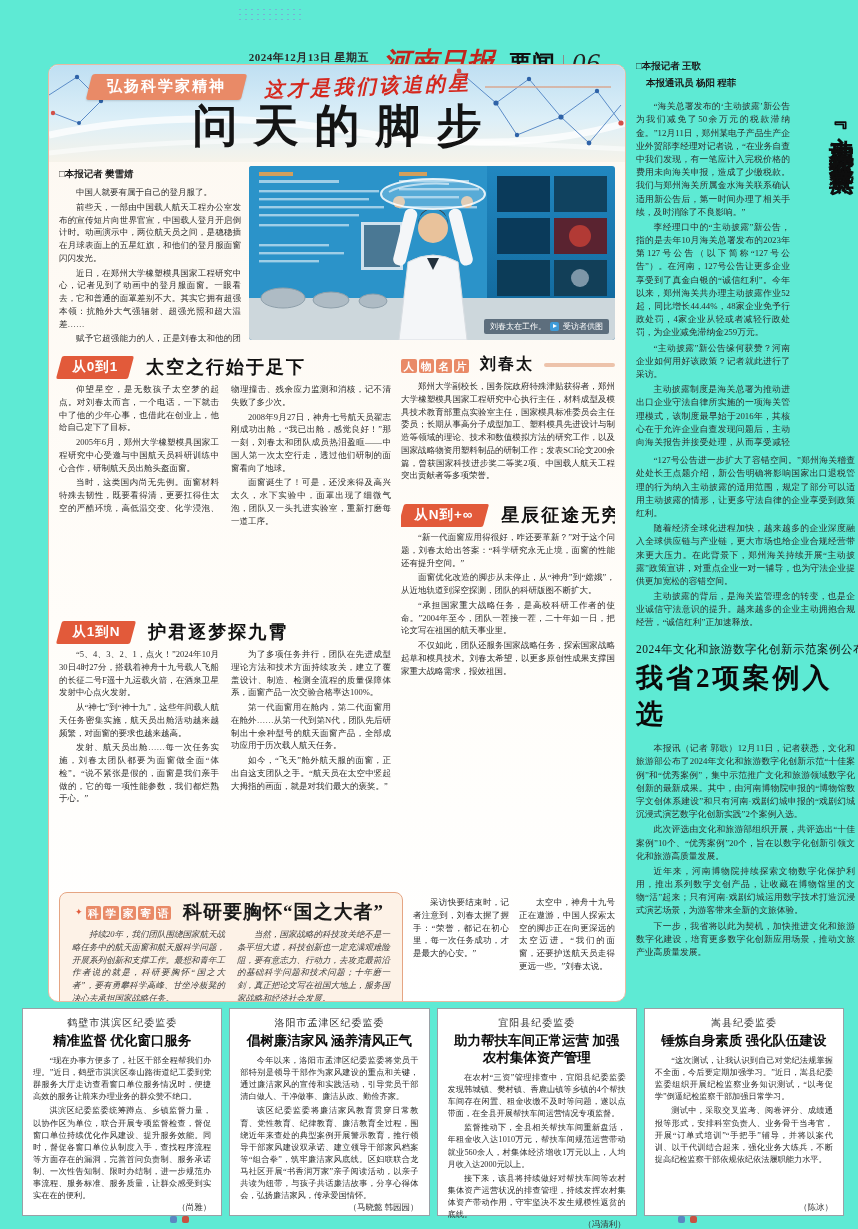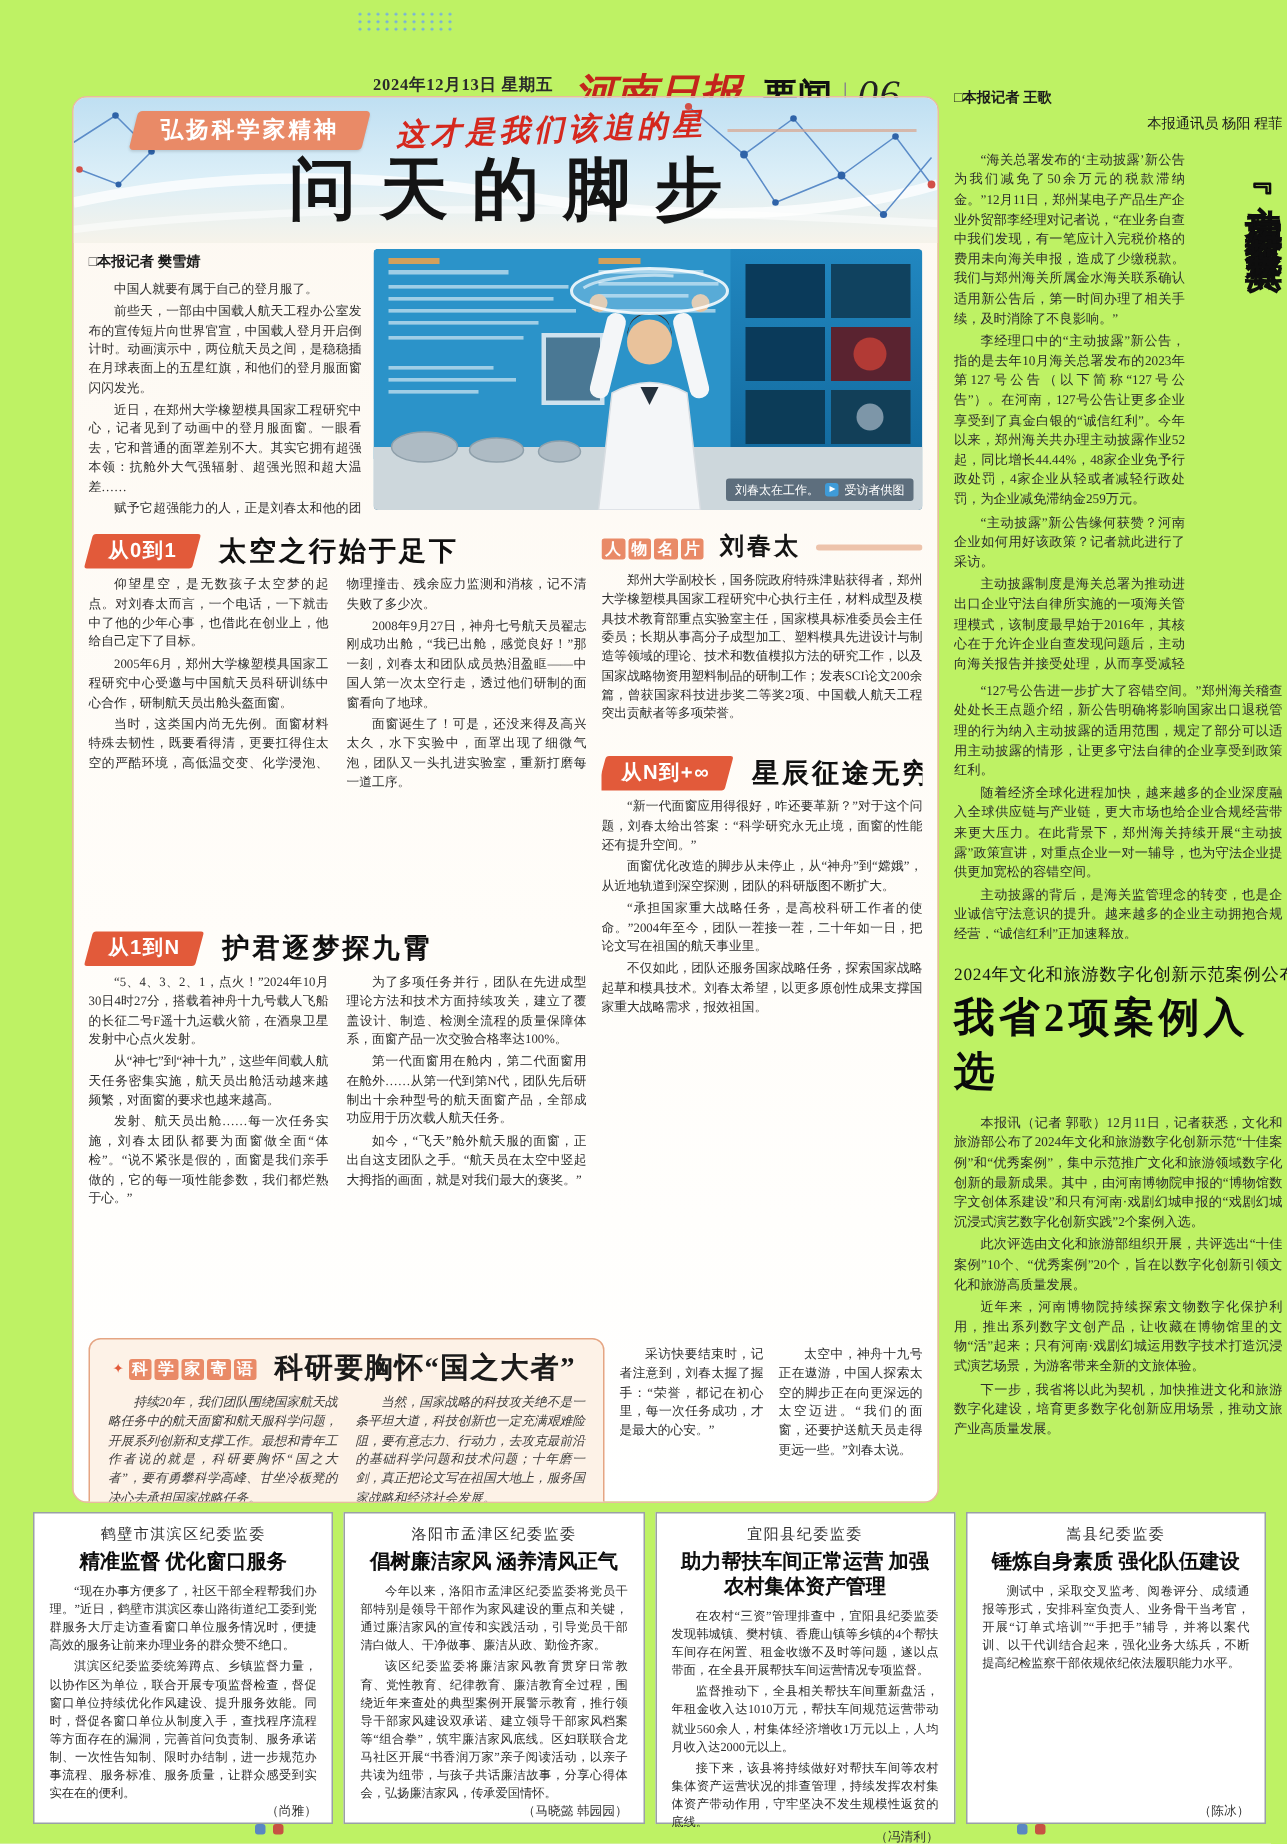--- a/index.html
+++ b/index.html
@@ -1,17 +1,17 @@
 <!DOCTYPE html>
 <html><head>
 <meta charset="utf-8">
 <style>
   html,body{margin:0;padding:0;}
   body{background:#efeeec;font-family:"Liberation Serif",serif;}
-  .page{position:relative;width:858px;height:1229px;margin:0 auto;background:#bef264;overflow:hidden;}
+  .page{position:relative;width:858px;height:1229px;margin:0 auto;background:#5eead4;overflow:hidden;}
 
   
   .hdr{position:absolute;left:150px;top:16px;width:500px;display:flex;align-items:flex-end;gap:14px;}
   .hdr-meta{text-align:right;line-height:1.5;padding-bottom:2px;}
   .hdr-date{font-size:11px;font-weight:700;color:#2b2b2b;letter-spacing:.5px;}
   .hdr-editors{font-size:8.5px;color:#555;}
   .masthead{font-size:27px;font-weight:800;color:#c3251c;font-style:italic;letter-spacing:1px;padding-bottom:0px;white-space:nowrap;margin-top:28px;}
   .hdr-section{display:flex;align-items:flex-end;gap:8px;padding-bottom:1px;white-space:nowrap;justify-content:center;}
   .hdr-sec-name{font-size:23px;font-weight:800;color:#111;}
   .hdr-divider{width:1px;height:22px;background:#8a8a8a;margin-bottom:2px;}
@@ -65,21 +65,21 @@
   .msg-deco{color:#e25a3a;font-size:9px;margin:0 3px;}
   .msg-title{font-size:19px;font-weight:800;color:#1a1a1a;margin-left:10px;letter-spacing:1px;white-space:nowrap;}
   .msg-cols{display:flex;gap:12px;}
   .msg-col{flex:1;}
   .msg-col p.bp{font-style:italic;color:#3c3c3c;}
   .cont-col{flex:1;column-count:2;column-gap:10px;overflow:hidden;padding-top:4px;}
 
   
   .sidebar{position:absolute;left:636px;top:58px;width:219px;height:944px;}
   .art1-bylines{font-size:9.5px;color:#1c1c1c;line-height:1.8;font-weight:700;}
-  .art1-bylines .b2{font-weight:400;padding-left:10px;text-align:right;}
+  .art1-bylines .b2{font-weight:700;padding-left:10px;}
   .art1-row{display:flex;margin-top:8px;height:348px;overflow:hidden;}
   .art1-text{flex:1;overflow:hidden;padding-right:5px;}
   .v-headline{writing-mode:vertical-rl;text-orientation:mixed;font-size:25px;font-weight:800;color:#0e0e0e;
     width:60px;flex:none;line-height:1.15;letter-spacing:3px;margin-top:14px;text-align:start;}
   .art1-wide{height:172px;overflow:hidden;margin-top:6px;}
   .art2{margin-top:16px;}
   .art2-kicker{font-size:11.5px;color:#141414;letter-spacing:.5px;margin-bottom:3px;white-space:nowrap;}
   .art2-headline{font-size:27px;font-weight:800;color:#0a0a0a;letter-spacing:3px;margin:0 0 10px;}
   .art2-body{height:282px;overflow:hidden;}
   .sidebar p.bp{font-size:8.8px;}
@@ -366,20 +366,21 @@
           <p class="bp">在农村“三资”管理排查中，宜阳县纪委监委发现韩城镇、樊村镇、香鹿山镇等乡镇的4个帮扶车间存在闲置、租金收缴不及时等问题，遂以点带面，在全县开展帮扶车间运营情况专项监督。</p>
           <p class="bp">监督推动下，全县相关帮扶车间重新盘活，年租金收入达1010万元，帮扶车间规范运营带动就业560余人，村集体经济增收1万元以上，人均月收入达2000元以上。</p>
           <p class="bp">接下来，该县将持续做好对帮扶车间等农村集体资产运营状况的排查管理，持续发挥农村集体资产带动作用，守牢坚决不发生规模性返贫的底线。</p>
         </div>
       <div class="b-author">（冯清利）</div>
     </div>
     <div class="b-box">
       <div class="b-org">嵩县纪委监委</div>
       <div class="b-headline">锤炼自身素质 强化队伍建设</div>
       <div class="b-body">
+          <p class="bp">“这次测试，让我认识到自己对党纪法规掌握不全面，今后要定期加强学习。”近日，嵩县纪委监委组织开展纪检监察业务知识测试，“以考促学”倒逼纪检监察干部加强日常学习。</p>
           <p class="bp">测试中，采取交叉监考、阅卷评分、成绩通报等形式，安排科室负责人、业务骨干当考官，开展“订单式培训”“手把手”辅导，并将以案代训、以干代训结合起来，强化业务大练兵，不断提高纪检监察干部依规依纪依法履职能力水平。</p>
         </div>
       <div class="b-author">（陈冰）</div>
     </div>
   </div>
 
   <div class="foot-marks fm-l">
     <span class="fm blue"></span>
     <span class="fm red"></span>
   </div>

